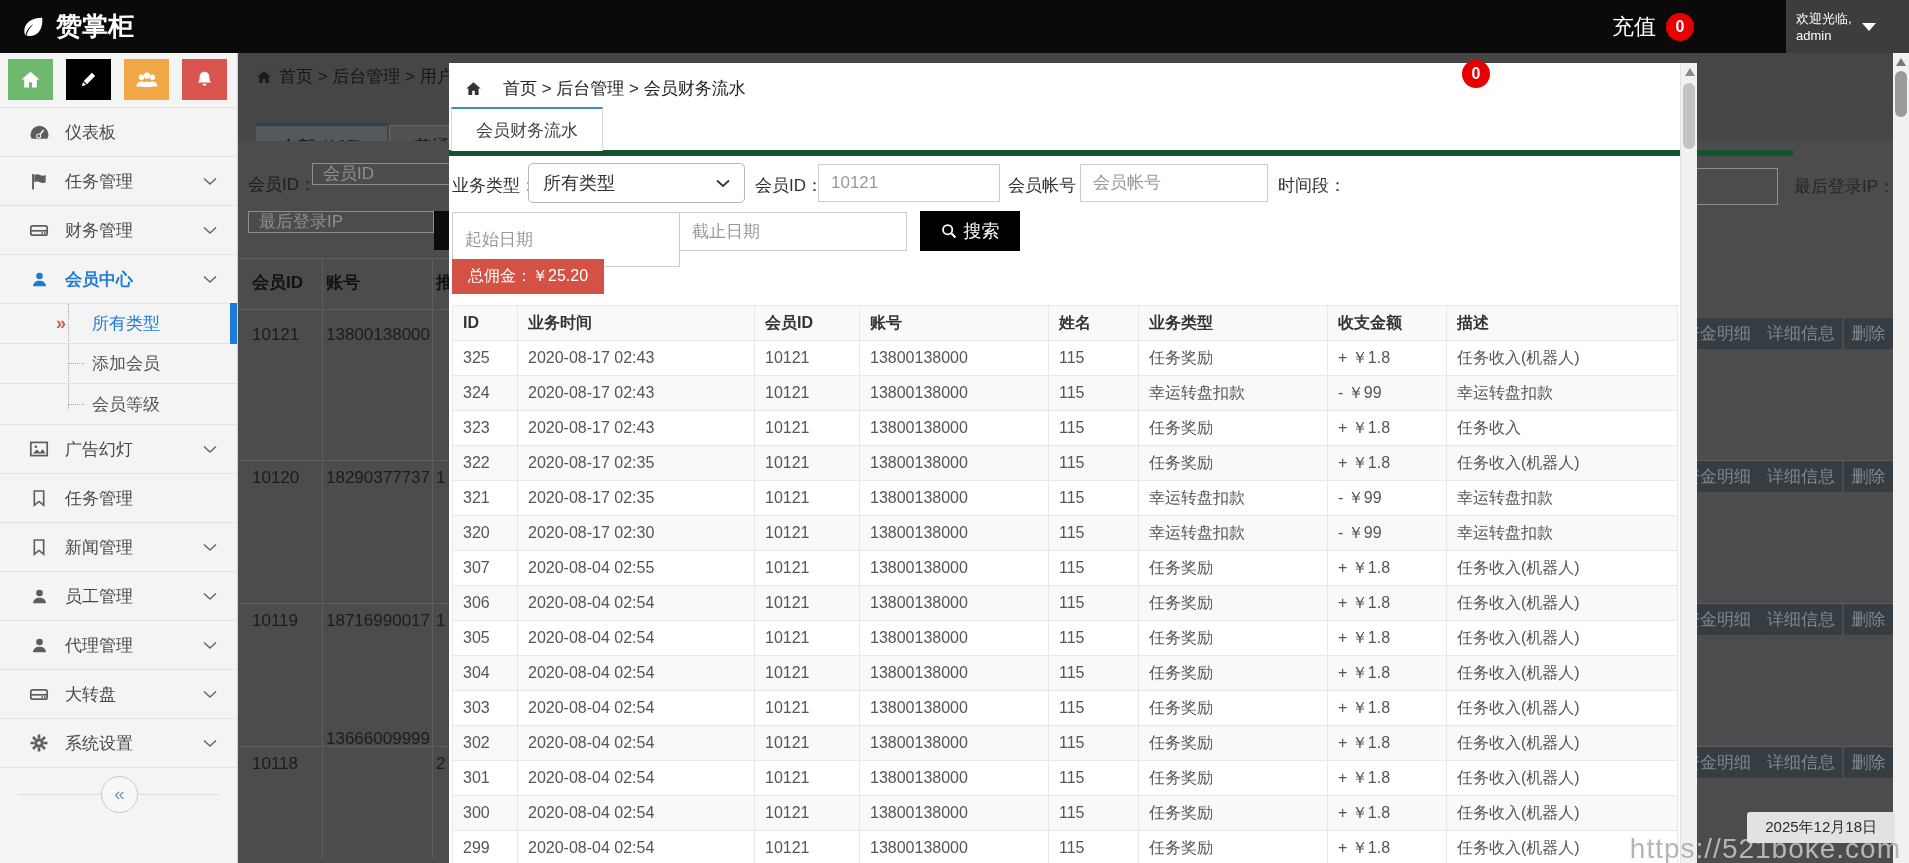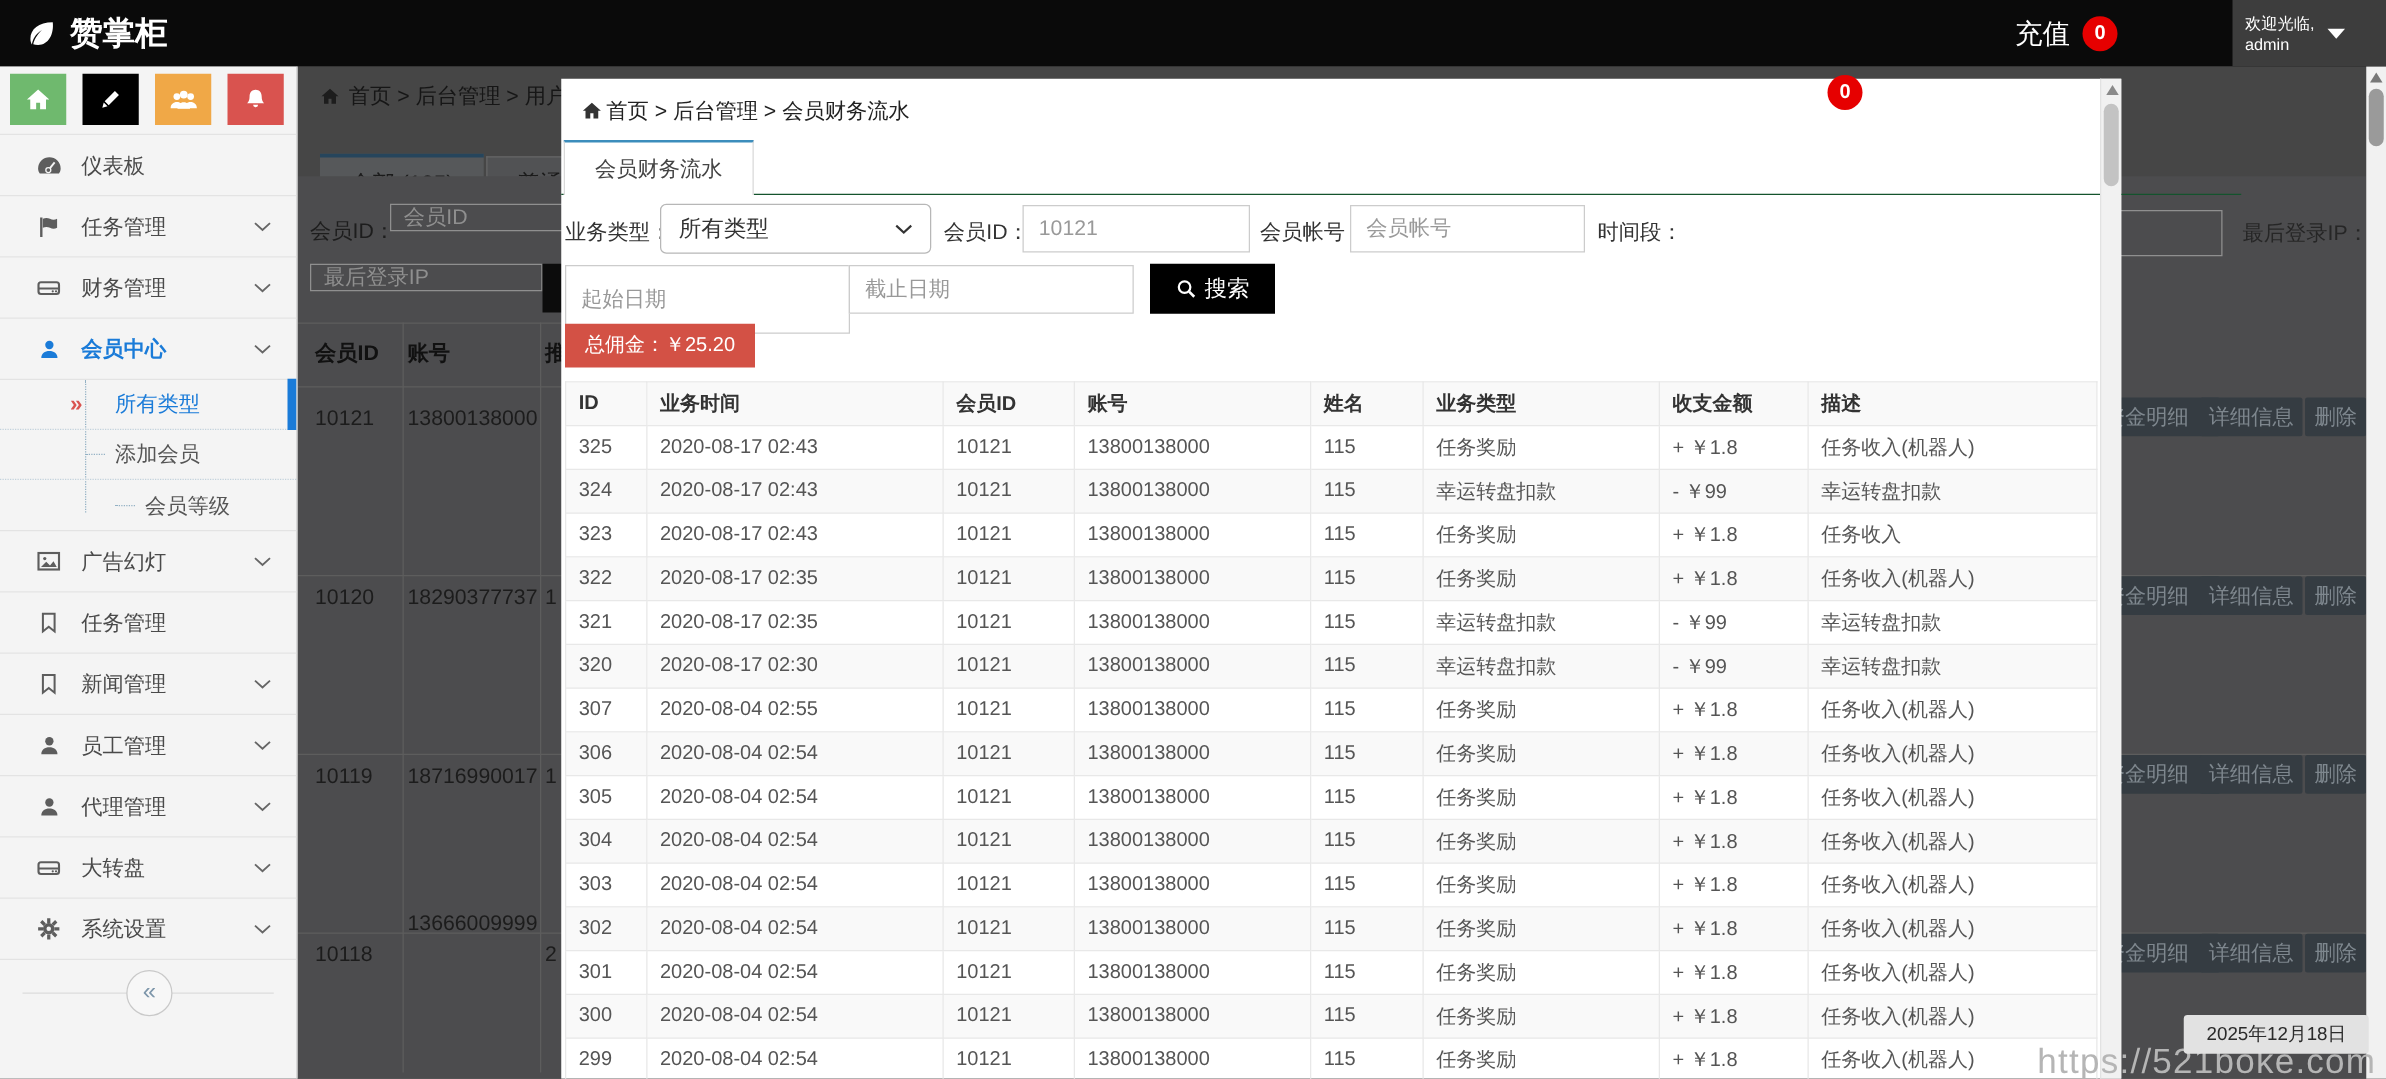--- a/index.html
+++ b/index.html
@@ -22,21 +22,21 @@
   .quick-icons { display:flex; gap:13px; padding:6px 0 7px 8px; }
   .qicon { width:45px; height:41px; display:flex; align-items:center; justify-content:center; cursor:pointer; }
   .menu-item { height:49px; display:flex; align-items:center; gap:15px; padding:0 20px 0 28px; border-top:1px solid #e3e3e3; color:#4a4a4a; font-size:17px; cursor:pointer; }
   .menu-item .mi-icon { color:#5d5d5d; display:flex; width:22px; justify-content:center; }
   .menu-item.active { color:#1a7bd8; font-weight:bold; }
   .menu-item.active .mi-icon { color:#1a7bd8; }
   .mi-chevron { margin-left:auto; color:#555; display:flex; }
   .submenu { position:relative; border-top:1px solid #e3e3e3; }
   .submenu::before { content:""; position:absolute; left:68px; top:0; bottom:14px; border-left:1px dotted #93b1c4; }
   .submenu-row { position:relative; height:40px; display:flex; align-items:center; padding-left:92px; font-size:17px; color:#555; border-bottom:1px dotted #c3d2dc; cursor:pointer; }
-  .submenu-row:last-child { border-bottom:none;margin-left:24px; }
+  .submenu-row:last-child { border-bottom:none; }
   .submenu-row .stub { position:absolute; left:68px; width:16px; border-top:1px dotted #93b1c4; }
   .submenu-row .arrow-marker { position:absolute; left:56px; color:#d9534f; font-size:18px; font-weight:bold; }
   .submenu-row.active { color:#1a7bd8; }
   .submenu-row.active::after { content:""; position:absolute; right:0; top:-1px; bottom:-1px; width:7px; background:#1a7bd8; }
   .collapse-row { position:relative; height:52px; border-top:1px solid #e3e3e3; }
   .collapse-row .line { position:absolute; left:18px; right:18px; top:26px; border-top:1px solid #dcdcdc; }
   .collapse-btn { position:absolute; left:101px; top:8px; width:37px; height:37px; border-radius:50%; background:#f7f7f7; border:1px solid #c9c9c9; color:#7d96aa; font-size:19px; text-align:center; line-height:34px; cursor:pointer; }
 
   
   .bg-page { position:absolute; left:238px; top:53px; width:1655px; height:810px; background:#464646; z-index:10; overflow:hidden; color:#1f1f1f; }
@@ -51,22 +51,22 @@
   .bg-input::placeholder { color:#8f8f8f; }
   .bg-btn-black { position:absolute; background:#0c0c0c; border:none; }
   .bg-th { position:absolute; font-size:17px; font-weight:bold; color:#111; white-space:nowrap; }
   .bg-vline { position:absolute; width:1px; background:#5d5d5d; }
   .bg-hline { position:absolute; height:1px; background:#5d5d5d; left:0; right:0; }
   .bg-cell { position:absolute; font-size:17px; color:#1c1c1c; white-space:nowrap; }
   .bg-act-btn { position:absolute; height:31px; line-height:31px; text-align:center; background:#353c42; color:#7e878e; font-size:17px; border-radius:2px; cursor:pointer; white-space:nowrap; overflow:hidden; }
 
   
   .modal-panel { position:absolute; left:449px; top:63px; width:1248px; height:800px; background:#fff; z-index:20; }
-  .m-breadcrumb { position:absolute; left:16px; top:14px; display:flex; align-items:center; gap:3px; font-size:17px; color:#222; }
-  .m-tabbar { position:absolute; left:0; top:50px; width:1344px; height:43px; border-bottom:1px solid #14532d; }
+  .m-breadcrumb { position:absolute; left:16px; top:14px; display:flex; align-items:center; gap:21px; font-size:17px; color:#222; }
+  .m-tabbar { position:absolute; left:0; top:50px; width:1344px; height:43px; border-bottom:6px solid #14532d; }
   .m-tab { position:absolute; left:2px; bottom:-1px; height:44px; padding:0 24px; background:#fff; border-top:2px solid #3c8dbc; border-left:1px solid #d9d9d9; border-right:1px solid #d9d9d9; font-size:17px; color:#444; display:flex; align-items:center; cursor:pointer; }
   .f-label { position:absolute; font-size:17px; color:#333; white-space:nowrap; }
   .f-select { position:absolute; left:79px; top:100px; width:217px; height:40px; border:1px solid #b7b7b7; border-radius:5px; background:#fff; font-size:18px; color:#333; display:flex; align-items:center; padding:0 14px; cursor:pointer; }
   .f-select .sel-chev { margin-left:auto; display:flex; }
   .f-input { position:absolute; height:38px; border:1px solid #cccccc; font-size:17px; color:#999; padding:0 12px; background:#fff; }
   .f-input::placeholder { color:#999; }
   .search-btn { position:absolute; left:471px; top:148px; width:100px; height:40px; background:#000; color:#fff; border:none; font-size:18px; display:flex; align-items:center; justify-content:center; gap:7px; cursor:pointer; }
   .commission-badge { position:absolute; left:3px; top:196px; height:35px; background:#d35145; color:#fff; font-size:16px; display:inline-flex; align-items:center; padding:0 16px; white-space:nowrap; }
   .flow-table { position:absolute; left:3px; top:242px; width:1225px; border-collapse:collapse; table-layout:fixed; font-size:16px; }
   .flow-table th { background:#f9f9f9; font-weight:bold; color:#333; text-align:left; }

